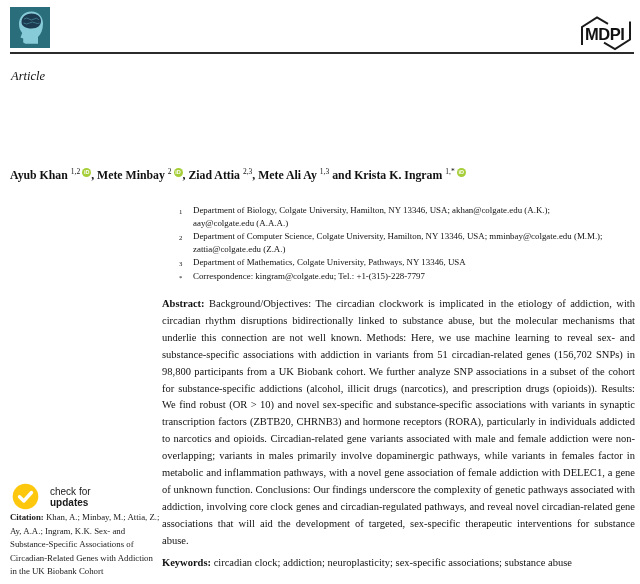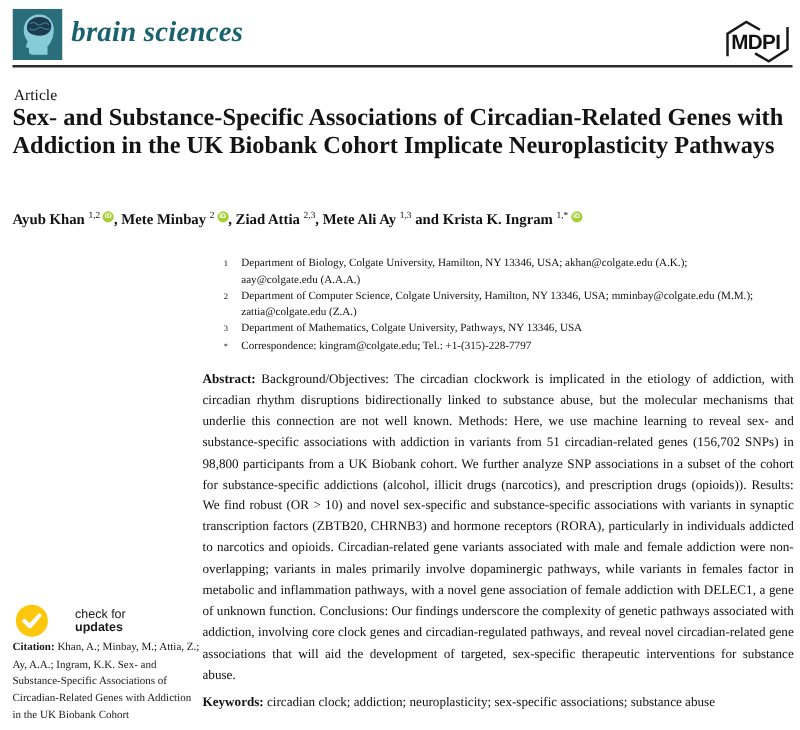--- a/index.html
+++ b/index.html
@@ -10,21 +10,21 @@
   
   .logo-box{position:absolute;left:10px;top:7px;width:40px;height:41px;}
   .journal-name{
     position:absolute;left:57px;top:13px;
     font-family:"Liberation Serif",serif;font-style:italic;font-weight:bold;
     font-size:23px;color:#17626e;letter-spacing:.2px;
   }
   .mdpi-logo{position:absolute;left:578px;top:14px;width:56px;height:38px;cursor:pointer;}
   .header-rule{position:absolute;left:10px;top:52px;width:624px;border:0;border-top:2px solid #2b2b2b;margin:0;}
   
-  .article-label{position:absolute;left:11px;top:69px;font-size:12.5px;}
+  .article-label{position:absolute;left:11px;top:69px;font-style:italic;font-size:12.5px;}
   .title{
     position:absolute;left:10px;top:84px;width:626px;margin:0;
     font-size:19.5px;line-height:22px;font-weight:bold;color:#141414;
   }
   .authors{position:absolute;left:10px;top:167px;width:624px;font-size:11.8px;font-weight:bold;}
   .authors sup{font-size:7.5px;font-weight:normal;}
   .orcid{
     display:inline-block;width:9px;height:9px;border-radius:50%;
     background:#a6ce39;color:#fff;font-family:"Liberation Sans",sans-serif;
     font-size:5.5px;line-height:9px;text-align:center;font-weight:bold;
@@ -37,53 +37,51 @@
   .affil-text{flex:1;}
   
   .abstract{
     position:absolute;left:162px;top:296px;width:473px;margin:0;
     font-size:10.5px;line-height:16.9px;text-align:justify;
   }
   .keywords{position:absolute;left:162px;top:557px;width:473px;margin:0;font-size:10.5px;}
   .blabel{font-weight:bold;}
   
   .updates-badge{
-    position:absolute;left:12px;top:483px;display:flex;align-items:center;gap:21px;
+    position:absolute;left:12px;top:483px;display:flex;align-items:center;gap:11px;
     font-family:"Liberation Sans",sans-serif;font-size:10px;line-height:11px;color:#1a1a1a;
     cursor:pointer;
   }
   .updates-badge .l2{font-weight:bold;}
   .citation{
     position:absolute;left:10px;top:511px;width:150px;margin:0;
     font-size:8.8px;line-height:13.6px;color:#1a1a1a;
   }
 </style>
 </head>
 <body>
 
 <div class="page">
 
   <svg class="logo-box" viewBox="0 0 40 41">
     <rect x="0" y="0" width="40" height="41" fill="#2a6e7c"></rect>
     <path d="M21.5 4.5 C13.5 4.5 9 10.5 9 17 C9 21 10.2 23.5 12.2 26 L10.5 30.5 L13.2 31.5 L13.2 35.5 L15.5 36.8 L28 36.8 L28 30 C31 27 33 22.5 33 16.5 C33 9.5 28.5 4.5 21.5 4.5 Z" fill="#87cbd9"></path>
     <path d="M21.5 6.5 C15.5 6.5 11.5 10.5 11.5 15 C11.5 19 15.5 21.5 21.5 21.5 C27.5 21.5 31 18.5 31 14 C31 9.5 27 6.5 21.5 6.5 Z" fill="#1c3a50"></path>
     <path d="M14 12 q3 -2 5 0 q2 2 5 0 q3 -2 5 1 M13.5 16 q3 2 6 0 q3 -2 6 0 q2 1 4 0" stroke="#3f7f90" stroke-width="0.9" fill="none"></path>
   </svg>
-  <span class="journal-name">brain sciences</span>
 
   <svg class="mdpi-logo" viewBox="0 0 56 38">
     <path d="M4 31 L4 13 L19 3.5 L30 9.8" fill="none" stroke="#1a1a1a" stroke-width="2"></path>
     <path d="M52 7.5 L52 25.5 L37 35 L26 28.7" fill="none" stroke="#1a1a1a" stroke-width="2"></path>
     <text x="7" y="25.5" font-family="Liberation Sans, sans-serif" font-size="16.5" font-weight="bold" fill="#111" letter-spacing="-0.5">MDPI</text>
   </svg>
 
   <hr class="header-rule">
 
   <div class="article-label">Article</div>
-  <h1 class="title">Sex- and Substance-Specific Associations of Circadian-Related Genes with Addiction in the UK Biobank Cohort Implicate Neuroplasticity Pathways</h1>
   <div class="authors"><span>Ayub Khan </span><sup>1,2</sup><span class="orcid">iD</span>, <span>Mete Minbay </span><sup>2</sup><span class="orcid">iD</span>, <span>Ziad Attia </span><sup>2,3</sup>, <span>Mete Ali Ay </span><sup>1,3</sup> and <span>Krista K. Ingram </span><sup>1,*</sup><span class="orcid">iD</span></div>
 
   <div class="affiliations">
       <div class="affil-row">
         <span class="affil-marker">1</span>
         <span class="affil-text">Department of Biology, Colgate University, Hamilton, NY 13346, USA; akhan@colgate.edu (A.K.); aay@colgate.edu (A.A.A.)</span>
       </div>
       <div class="affil-row">
         <span class="affil-marker">2</span>
         <span class="affil-text">Department of Computer Science, Colgate University, Hamilton, NY 13346, USA; mminbay@colgate.edu (M.M.); zattia@colgate.edu (Z.A.)</span>

